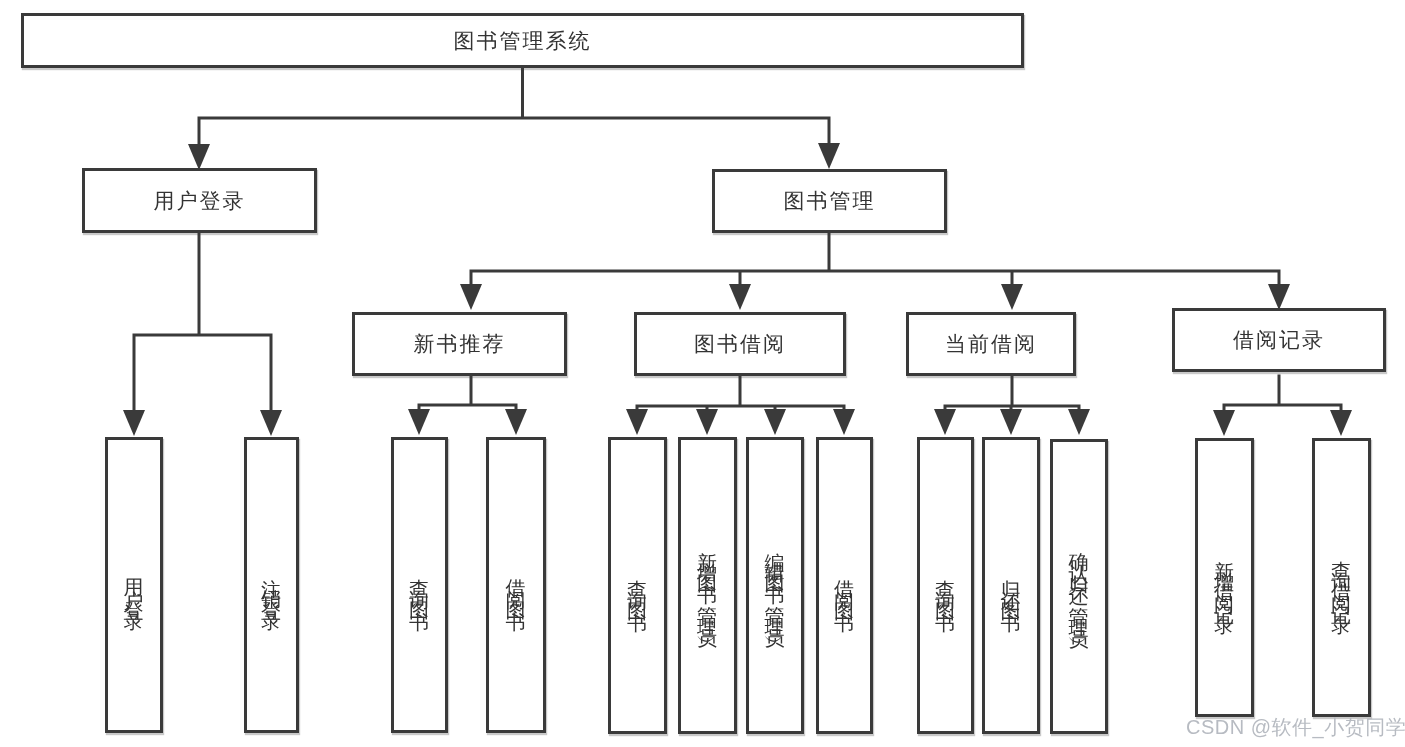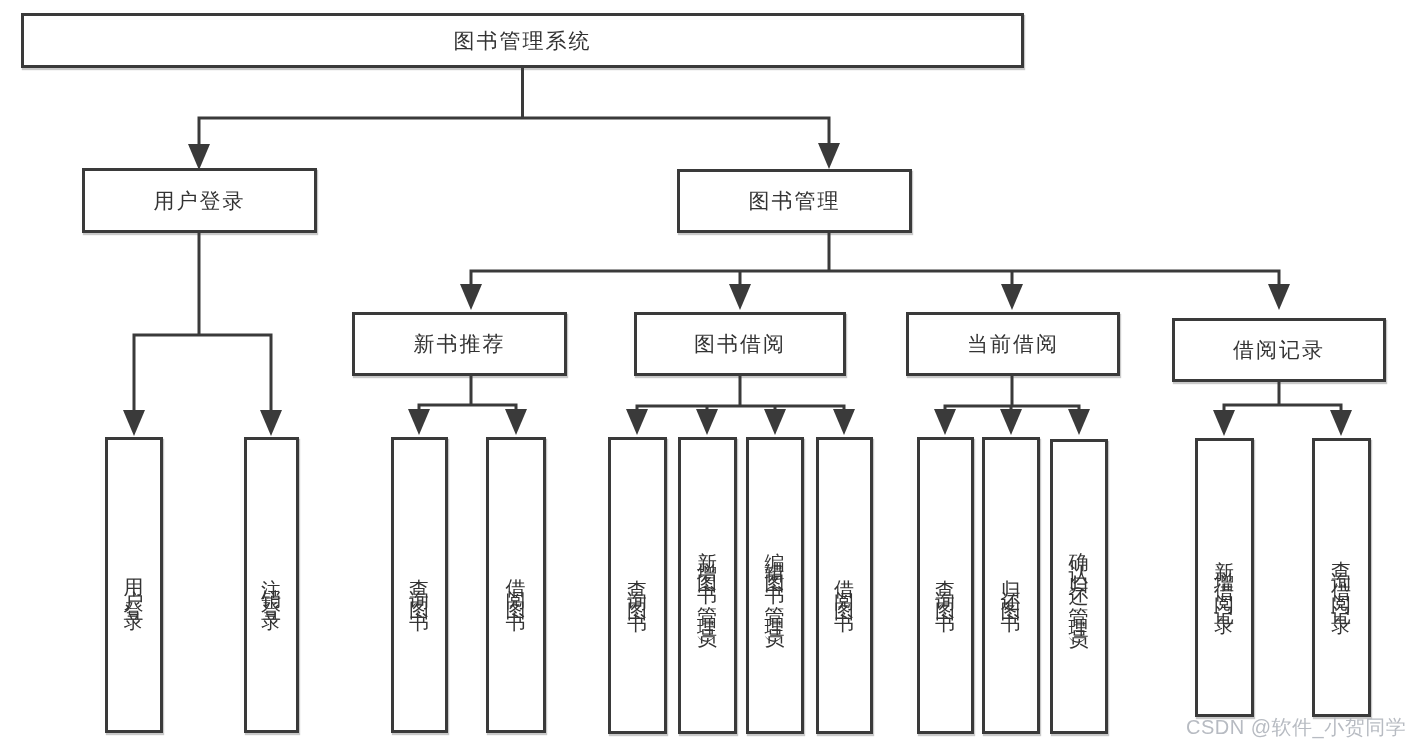--- a/index.html
+++ b/index.html
@@ -116,34 +116,34 @@
     </g>
   </svg>
 
   <div class="node" style="left:21px;top:13px;width:1003px;height:55px">
     <span class="htext">图书管理系统</span>
   </div>
 
   <div class="node" style="left:82px;top:168px;width:235px;height:65px">
     <span class="htext">用户登录</span>
   </div>
-  <div class="node" style="left:677px;top:169px;width:235px;height:64px">
+  <div class="node" style="left:712px;top:169px;width:235px;height:64px">
     <span class="htext">图书管理</span>
   </div>
 
   <div class="node" style="left:352px;top:312px;width:215px;height:64px">
     <span class="htext">新书推荐</span>
   </div>
   <div class="node" style="left:634px;top:312px;width:212px;height:64px">
     <span class="htext">图书借阅</span>
   </div>
-  <div class="node" style="left:906px;top:312px;width:214px;height:64px">
+  <div class="node" style="left:906px;top:312px;width:170px;height:64px">
     <span class="htext">当前借阅</span>
   </div>
-  <div class="node" style="left:1172px;top:318px;width:214px;height:64px">
+  <div class="node" style="left:1172px;top:308px;width:214px;height:64px">
     <span class="htext">借阅记录</span>
   </div>
 
   <div class="node" style="left:105px;top:437px;width:58px;height:296px">
     <span class="vtext">用户登录</span>
   </div>
   <div class="node" style="left:244px;top:437px;width:55px;height:296px">
     <span class="vtext">注销登录</span>
   </div>
 

